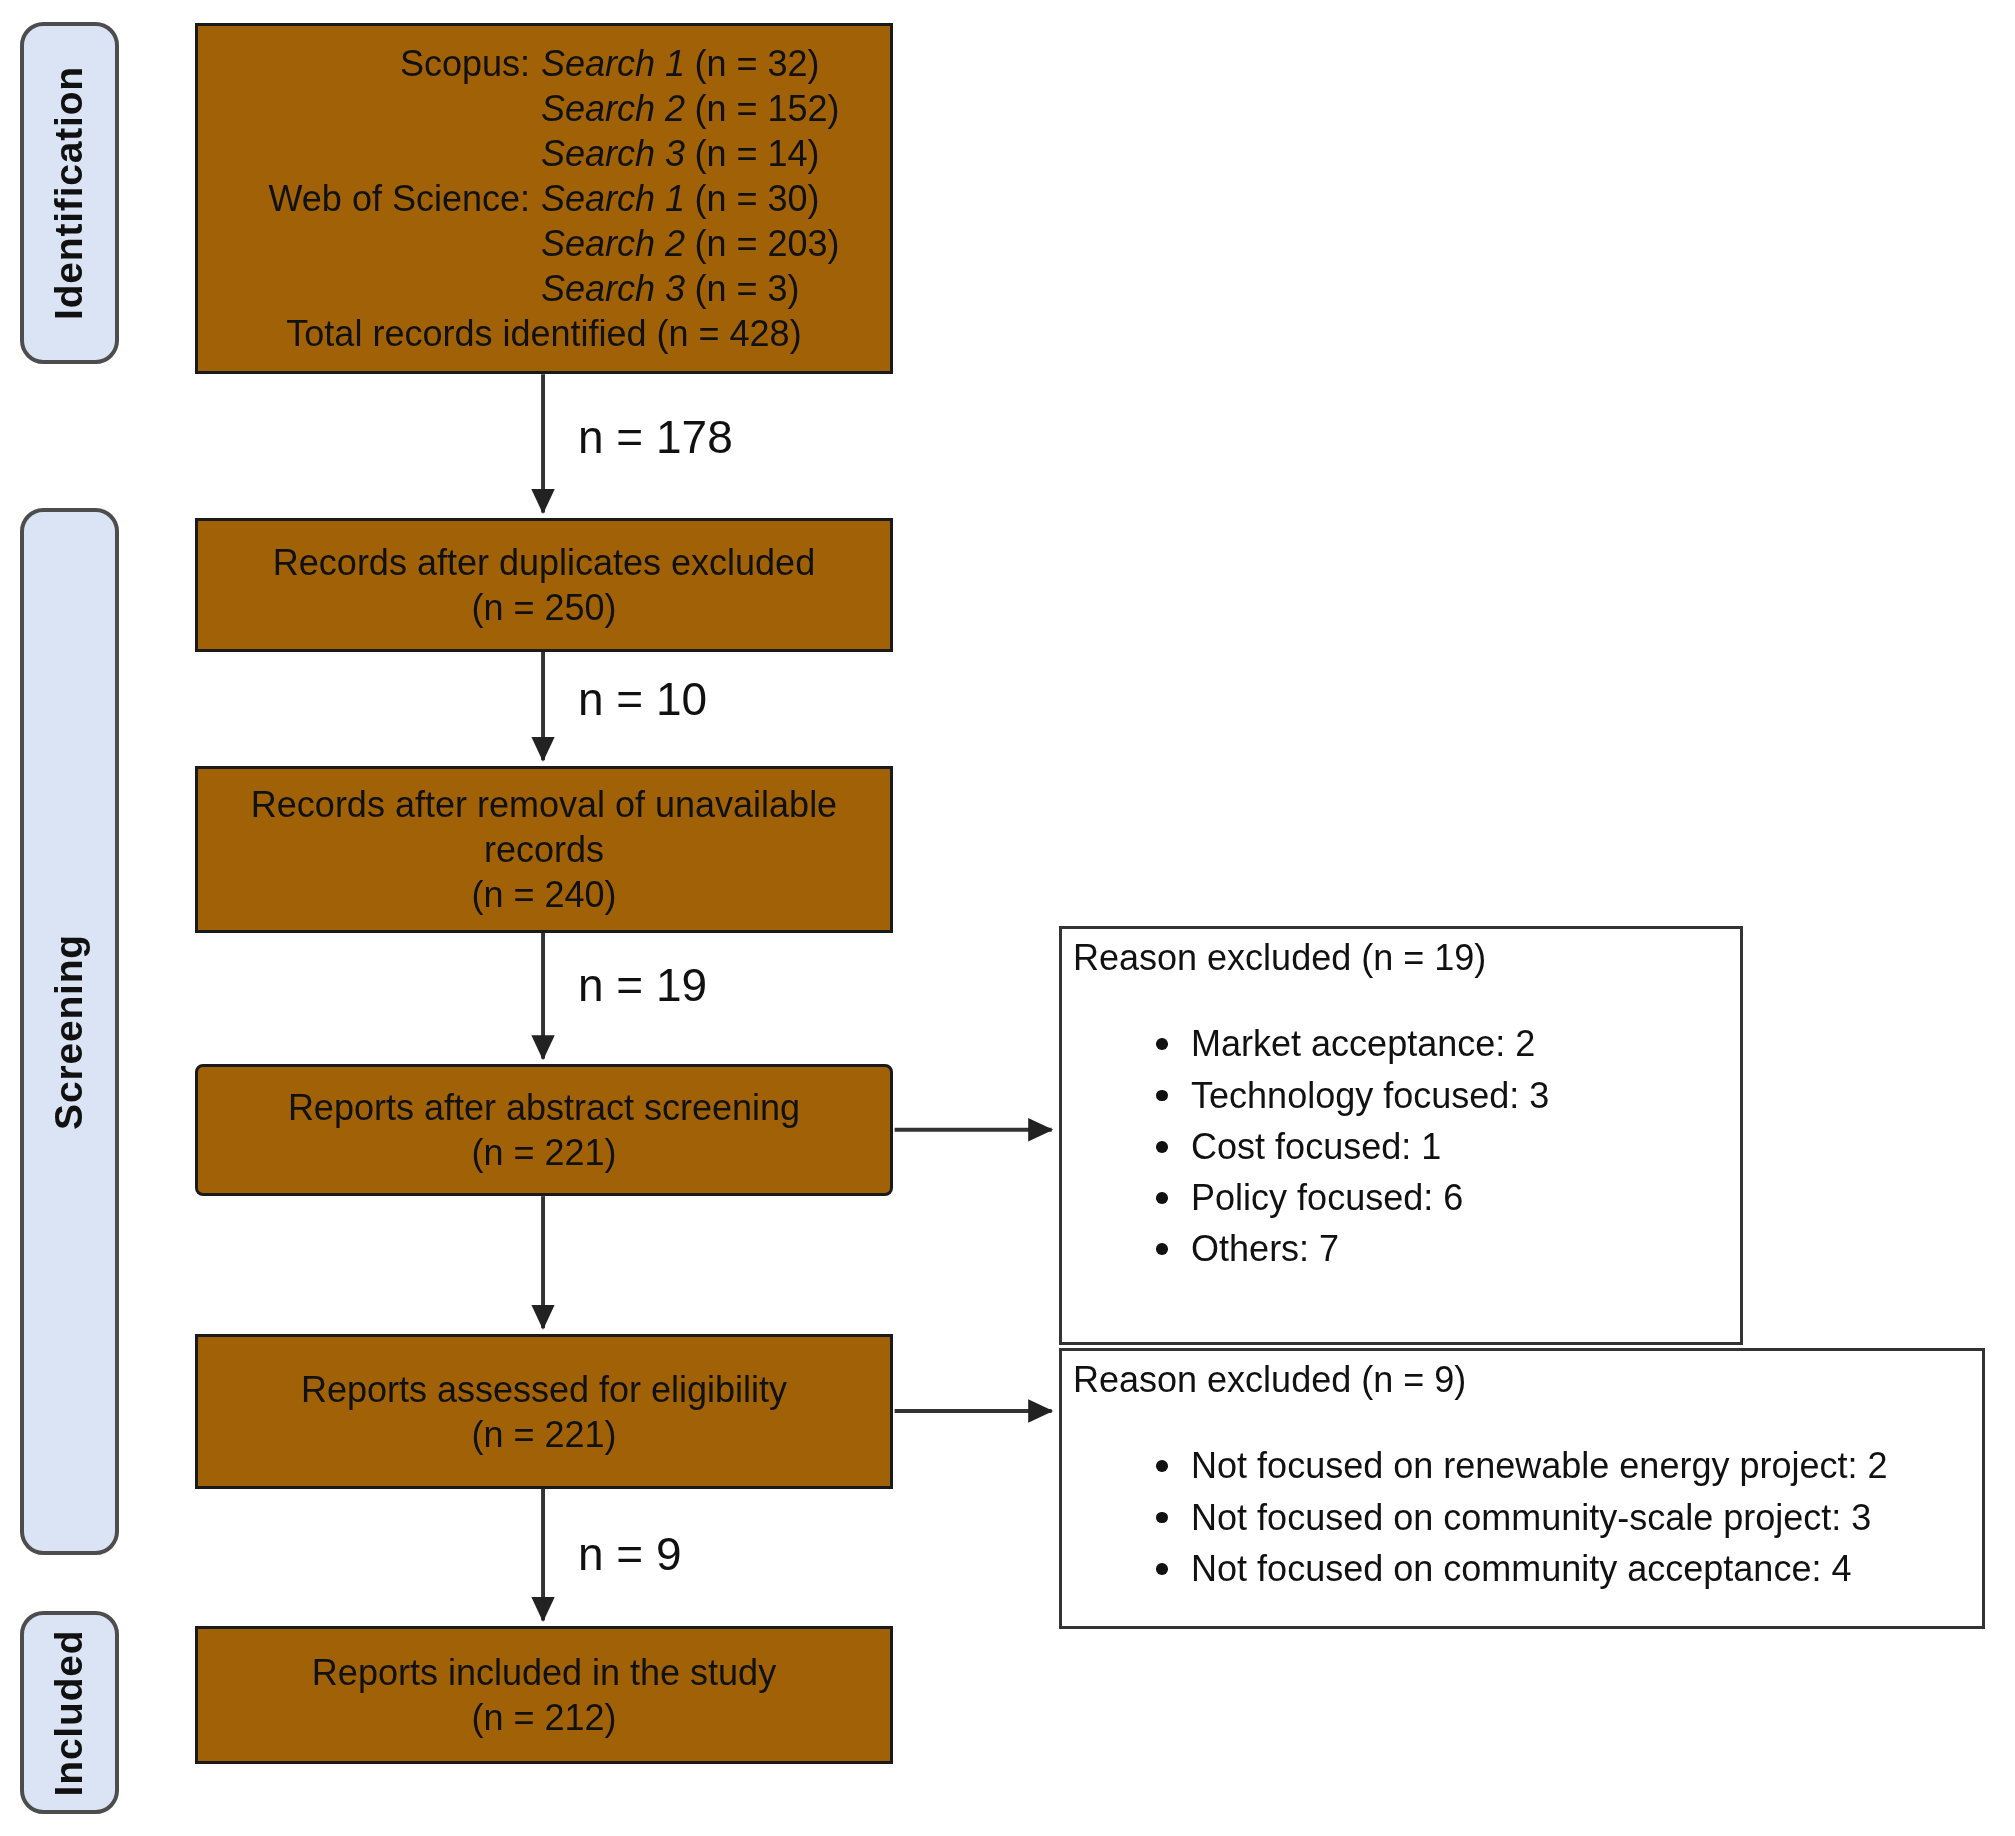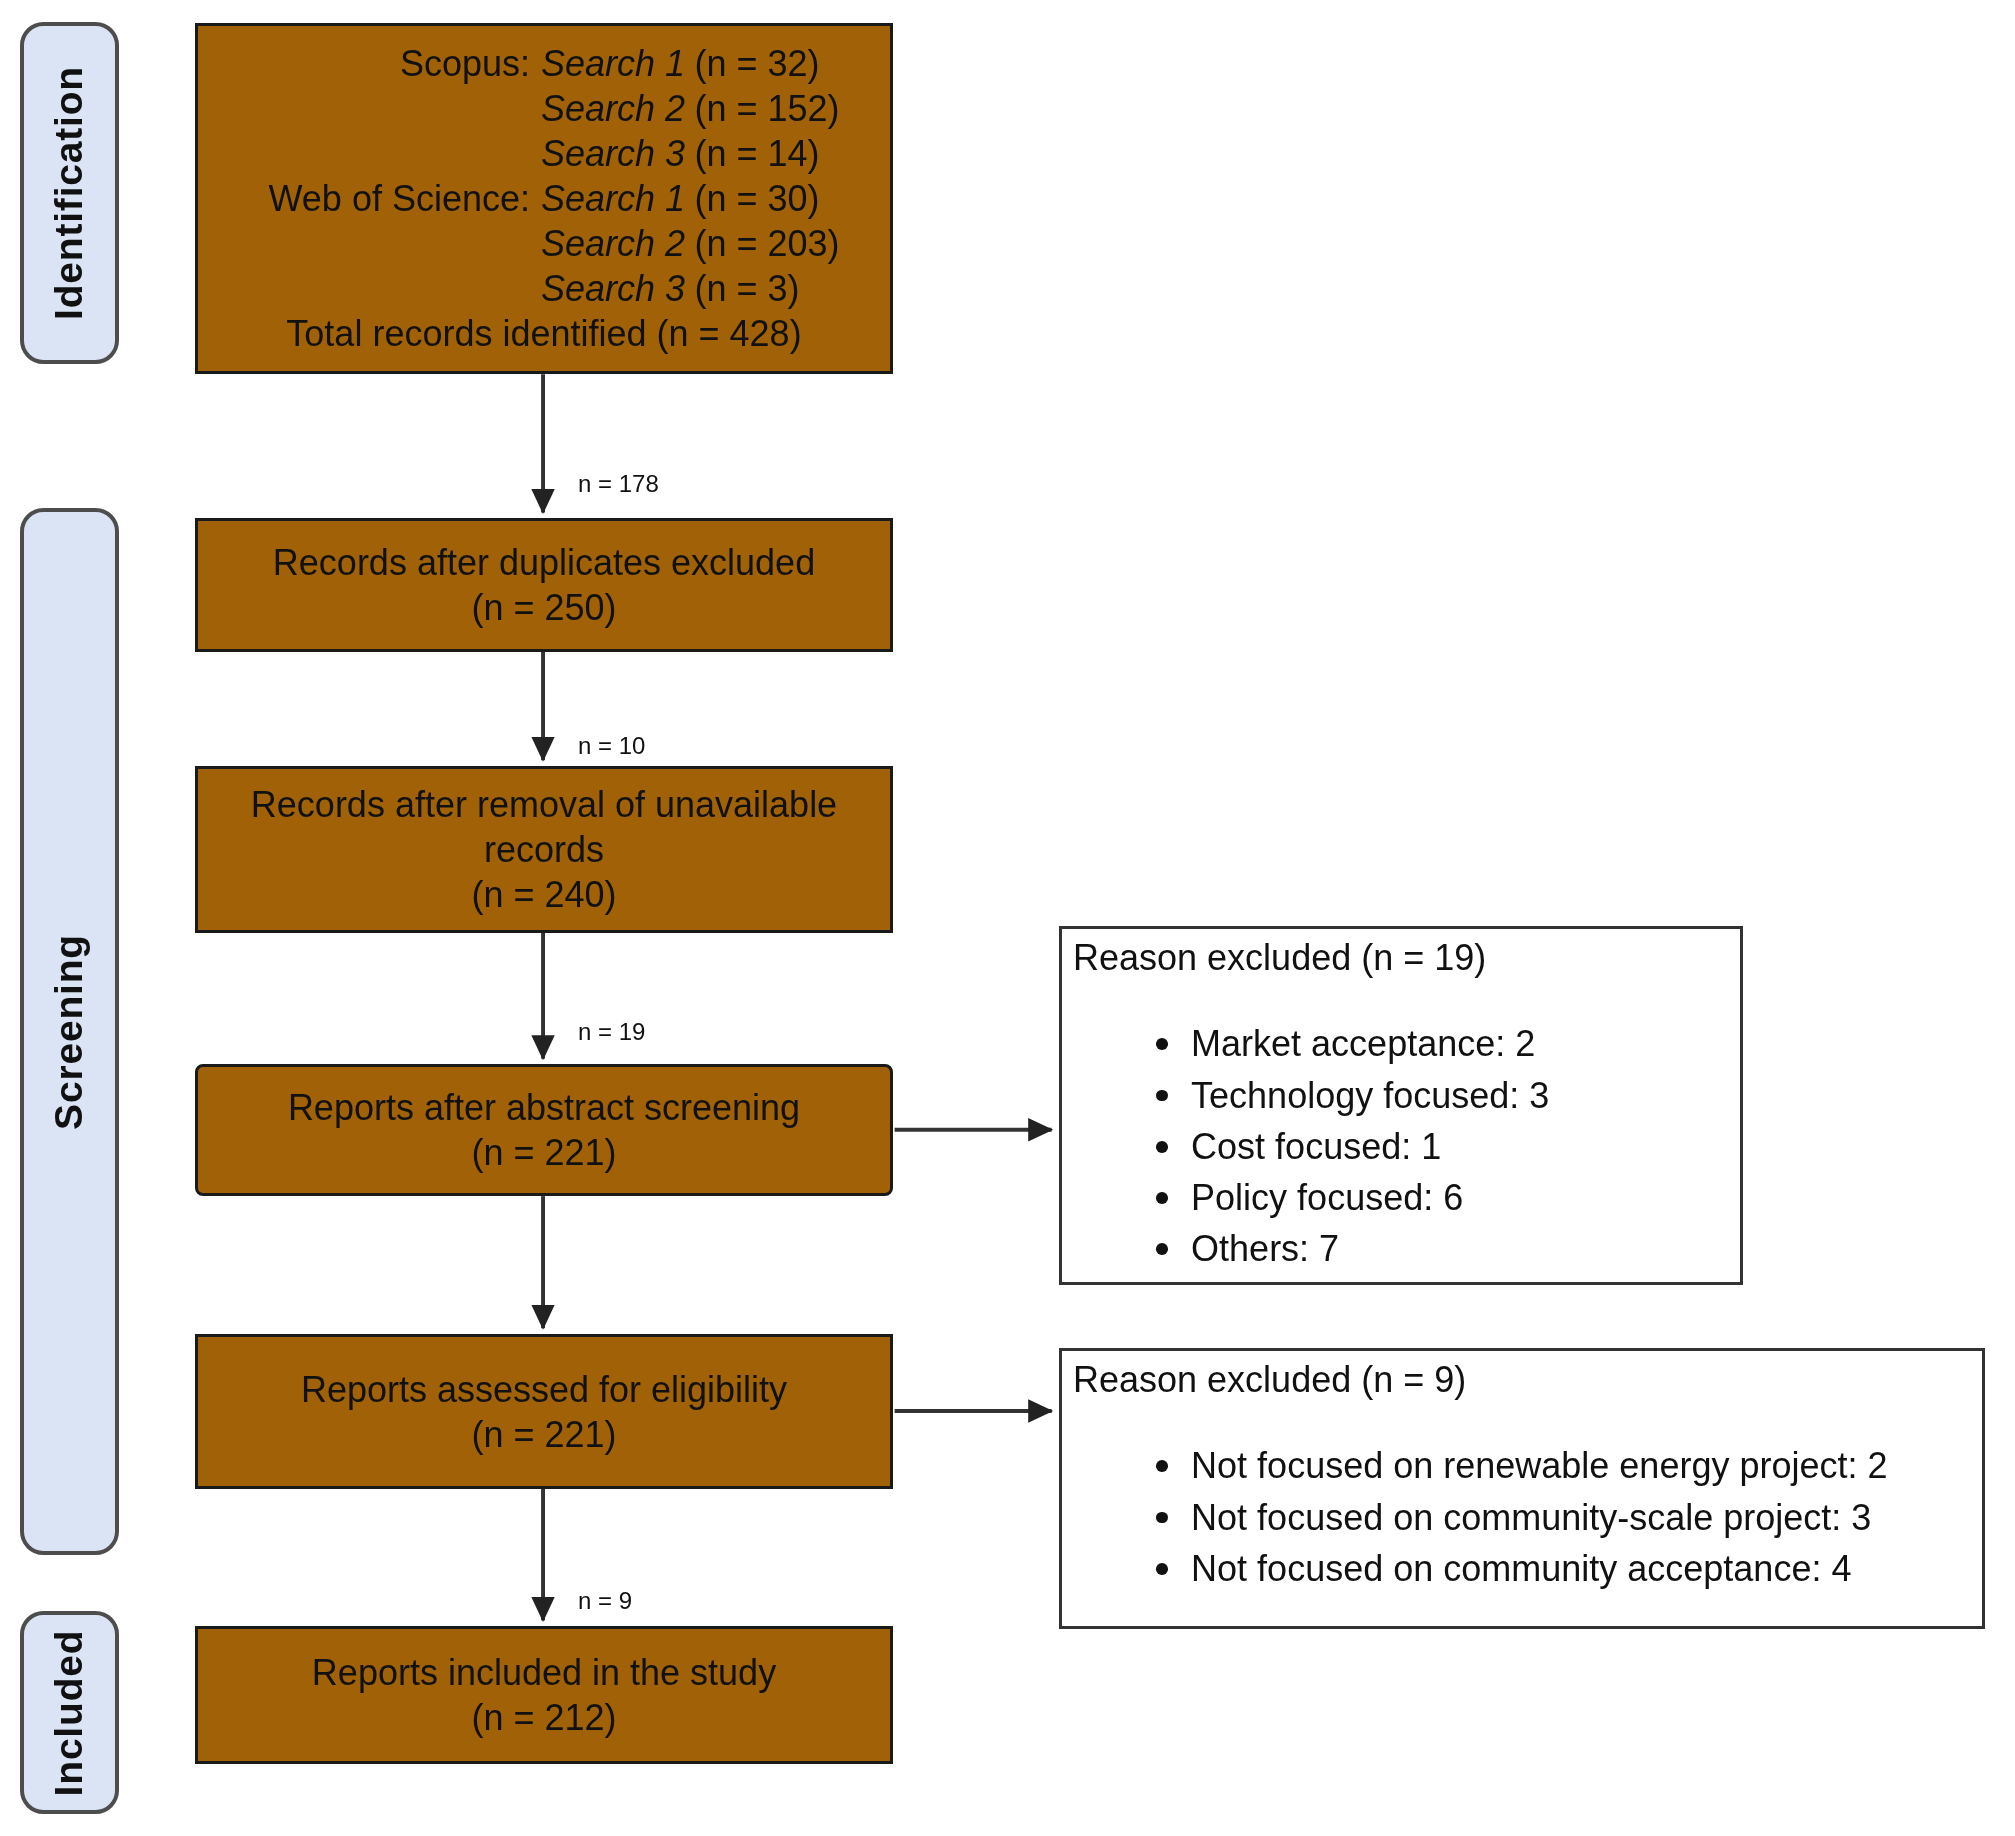--- a/index.html
+++ b/index.html
@@ -109,25 +109,24 @@
     width: 11.7px;
     height: 11.7px;
     border-radius: 50%;
     background: #111111;
     margin: 17px 23.4px 0 0;
   }
   
   .alabel {
     position: absolute;
     left: 578px;
-    font-size: 24px;
+    font-size: 46px;
     line-height: 45px;
     color: #111111;
     white-space: nowrap;
-    margin-top: 46px;
   }
   #arrow-layer {
     position: absolute;
     top: 0;
     left: 0;
   }
 </style>
 </head>
 <body>
 
@@ -211,21 +210,21 @@
   <div class="flowbox" style="top:1334px;height:155px;">
     <div>Reports assessed for eligibility</div>
     <div>(n = 221)</div>
   </div>
 
   <div class="flowbox" style="top:1626px;height:138px;">
     <div>Reports included in the study</div>
     <div>(n = 212)</div>
   </div>
 
-  <div class="sidebox" style="left:1059px;top:926px;width:684px;height:359px;">
+  <div class="sidebox" style="left:1059px;top:926px;width:684px;height:419px;">
     <div class="title">Reason excluded (n = 19)</div>
     <ul>
       <li>
           <span class="dot"></span>
           <span>Market acceptance: 2</span>
         </li>
       <li>
           <span class="dot"></span>
           <span>Technology focused: 3</span>
         </li>

